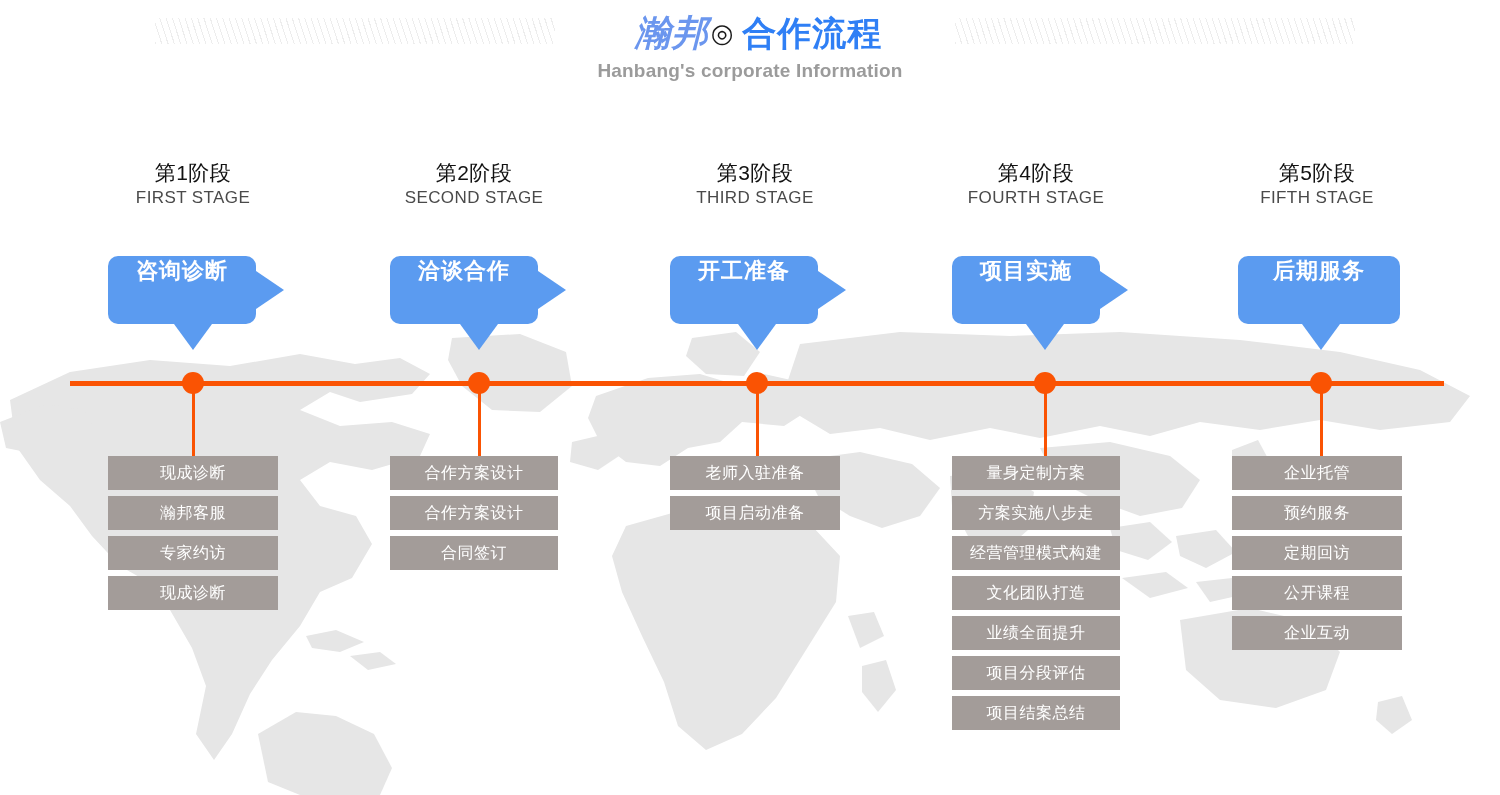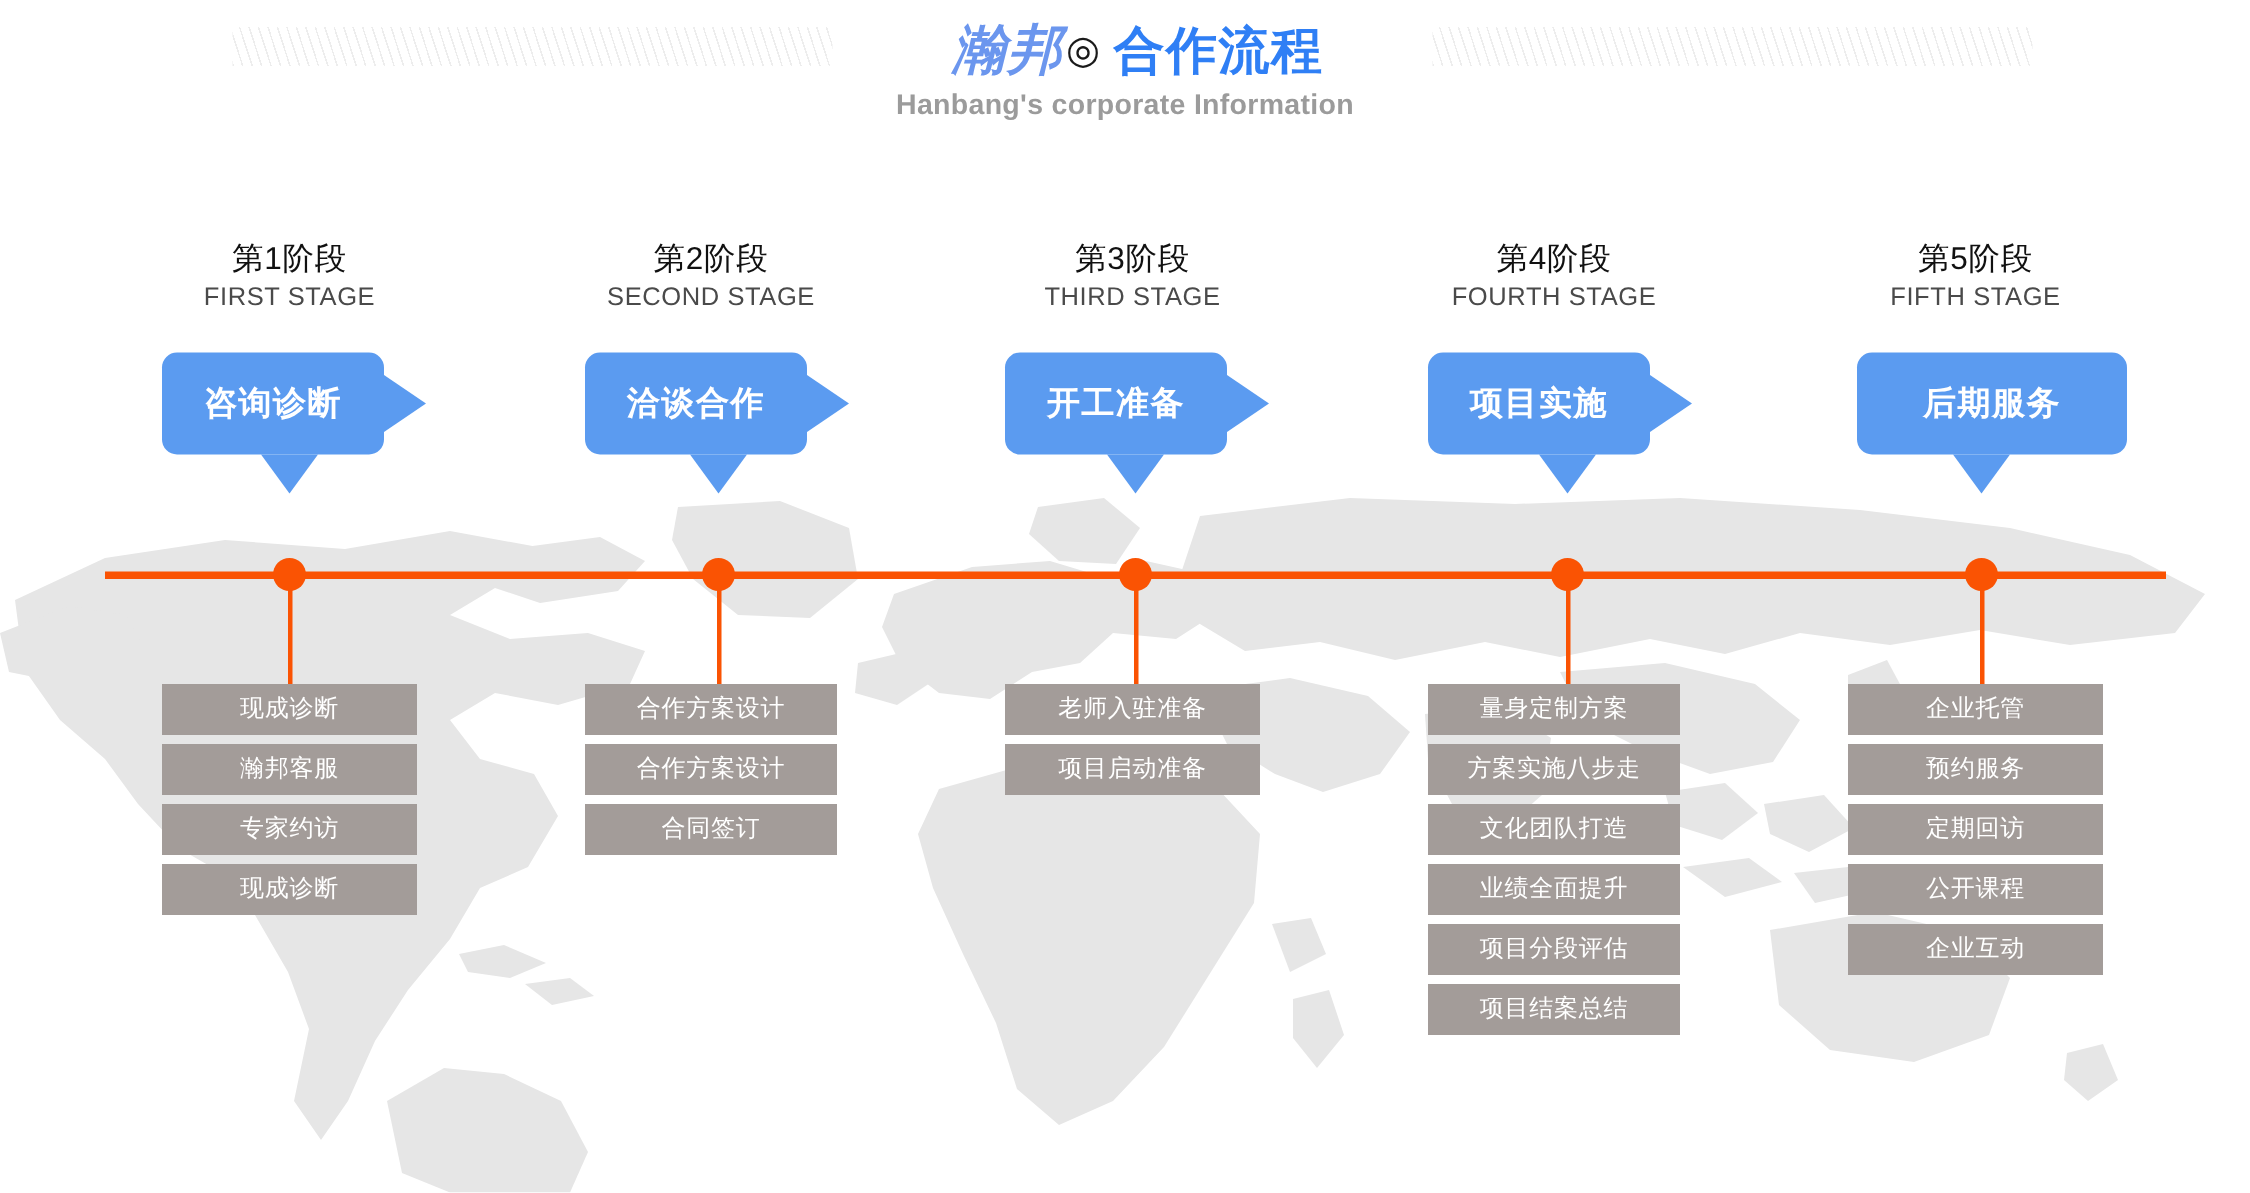--- a/index.html
+++ b/index.html
@@ -110,30 +110,30 @@
   .stage-en {
     font-size: 17px;
     color: #4a4a4a;
     line-height: 24px;
     letter-spacing: 0.4px;
   }
 
   
   .bubble {
     position: absolute;
-    top: 235px;
+    top: 256px;
     height: 68px;
     background: #5b9bf0;
     border-radius: 10px;
     color: #ffffff;
     font-size: 22px;
     font-weight: bold;
     letter-spacing: 1px;
     display: flex;
-    align-items: center;
+    align-items: flex-start;
     justify-content: center;
   }
   .bubble-arrow {
     position: absolute;
     right: -28px;
     top: 50%;
     margin-top: -19px;
     width: 0; height: 0;
     border-top: 19px solid transparent;
     border-bottom: 19px solid transparent;
@@ -319,20 +319,21 @@
     <div class="droplink" style="left: 757px; height: 73px;"></div>
     <div class="dot" style="left: 757px;"></div>
     <div class="stage" style="left: 952px; width: 168px;">
       <div class="stage-head">
         <div class="stage-cn">第4阶段</div>
         <div class="stage-en">FOURTH STAGE</div>
       </div>
       <div class="items">
         <div class="item">量身定制方案</div>
         <div class="item">方案实施八步走</div>
+        <div class="item">经营管理模式构建</div>
         <div class="item">文化团队打造</div>
         <div class="item">业绩全面提升</div>
         <div class="item">项目分段评估</div>
         <div class="item">项目结案总结</div>
       </div>
     </div>
     <div class="bubble" style="left: 952px; width: 148px;">
       <span>项目实施</span>
       <span class="bubble-arrow"></span>
       <span class="bubble-tail" style="left: 74px;"></span>
@@ -345,19 +346,19 @@
         <div class="stage-en">FIFTH STAGE</div>
       </div>
       <div class="items">
         <div class="item">企业托管</div>
         <div class="item">预约服务</div>
         <div class="item">定期回访</div>
         <div class="item">公开课程</div>
         <div class="item">企业互动</div>
       </div>
     </div>
-    <div class="bubble" style="left: 1238px; width: 180px;">
+    <div class="bubble" style="left: 1238px; width: 162px;">
       <span>后期服务</span>
       <span class="bubble-tail" style="left: 64px;"></span>
     </div>
     <div class="droplink" style="left: 1321px; height: 73px;"></div>
     <div class="dot" style="left: 1321px;"></div>
   </div>
 
 </body></html>

